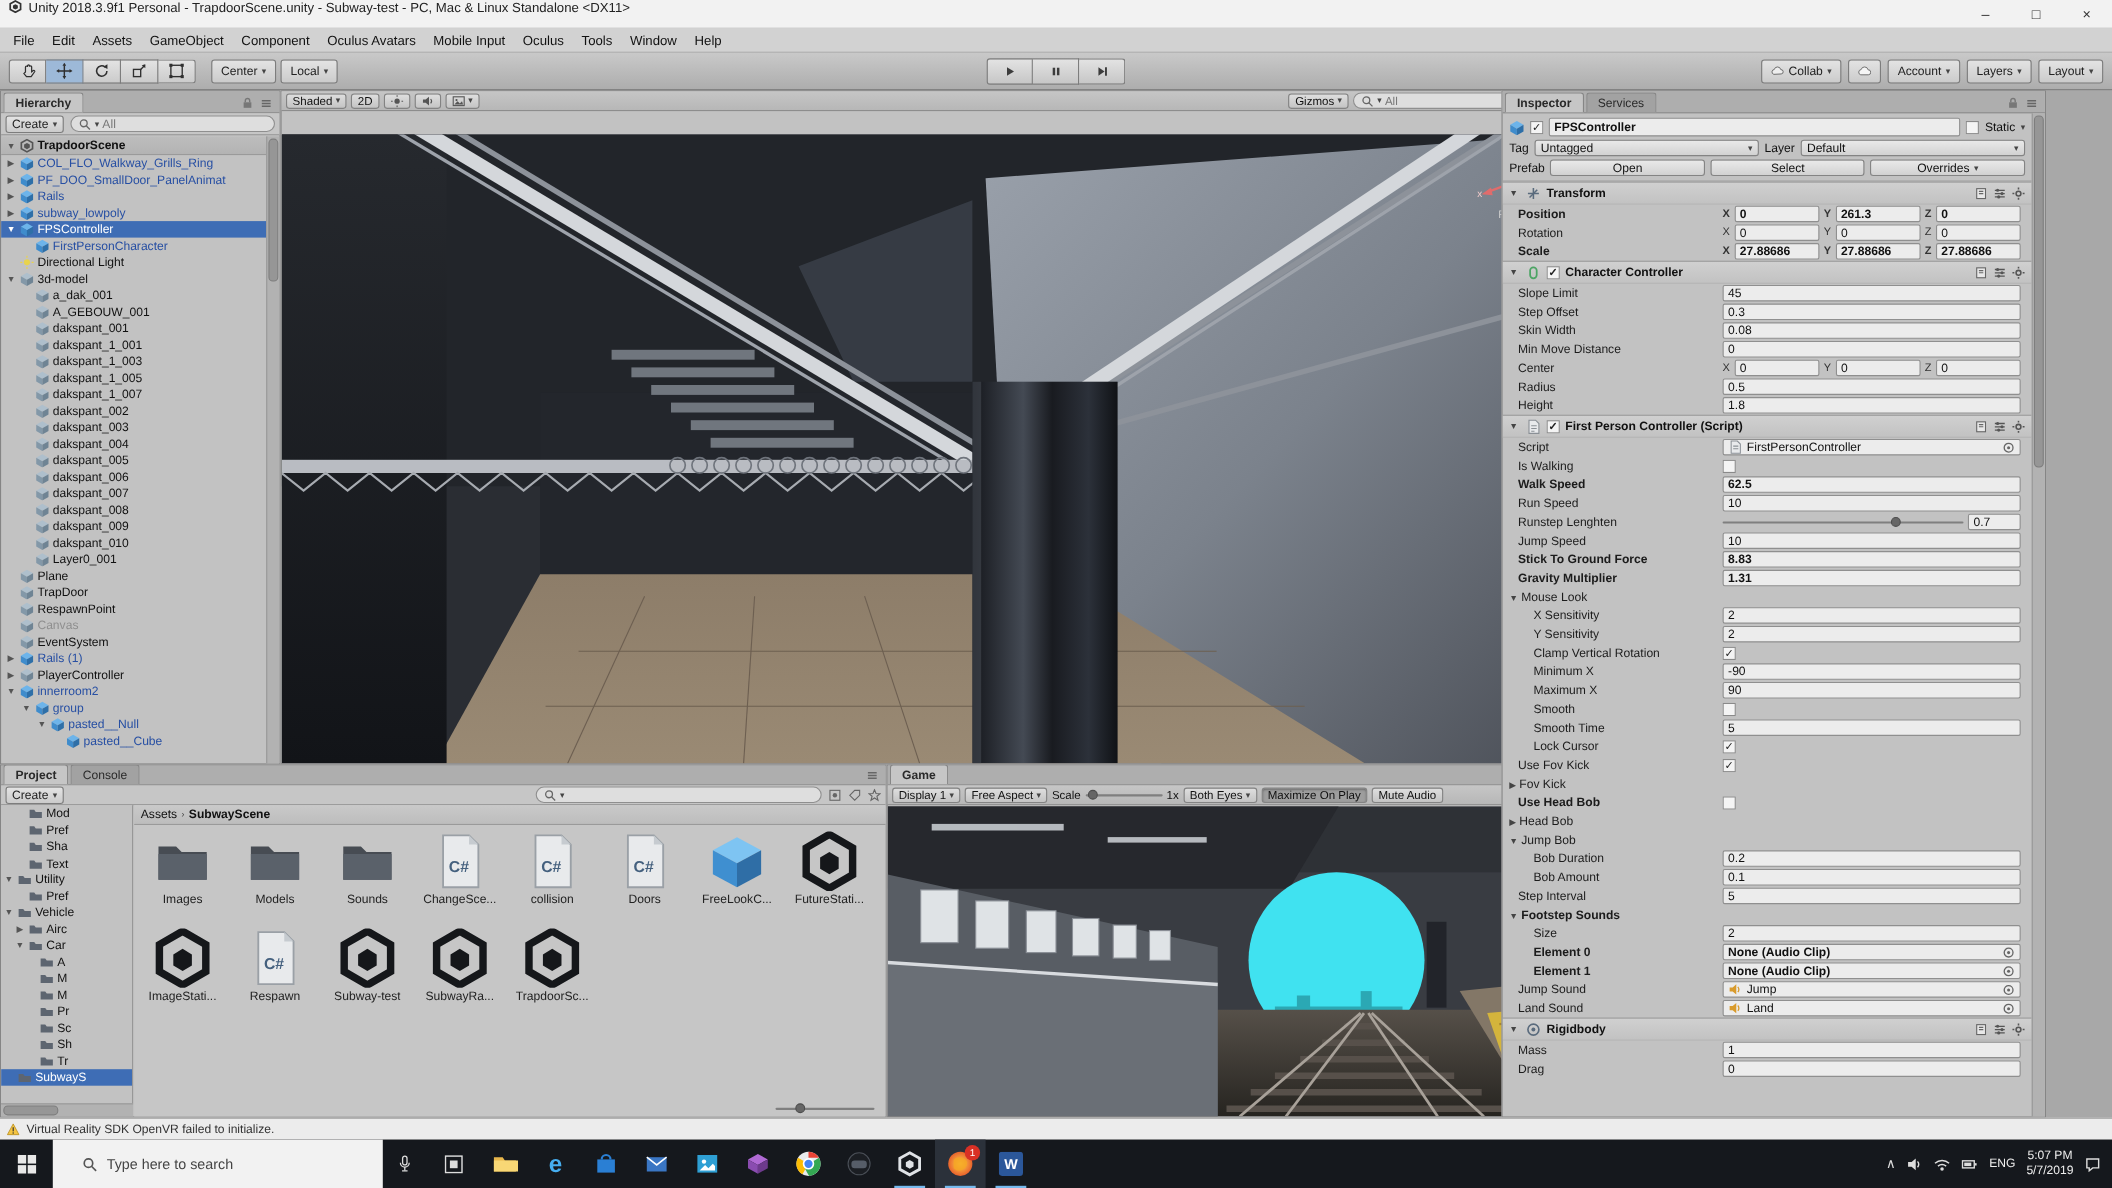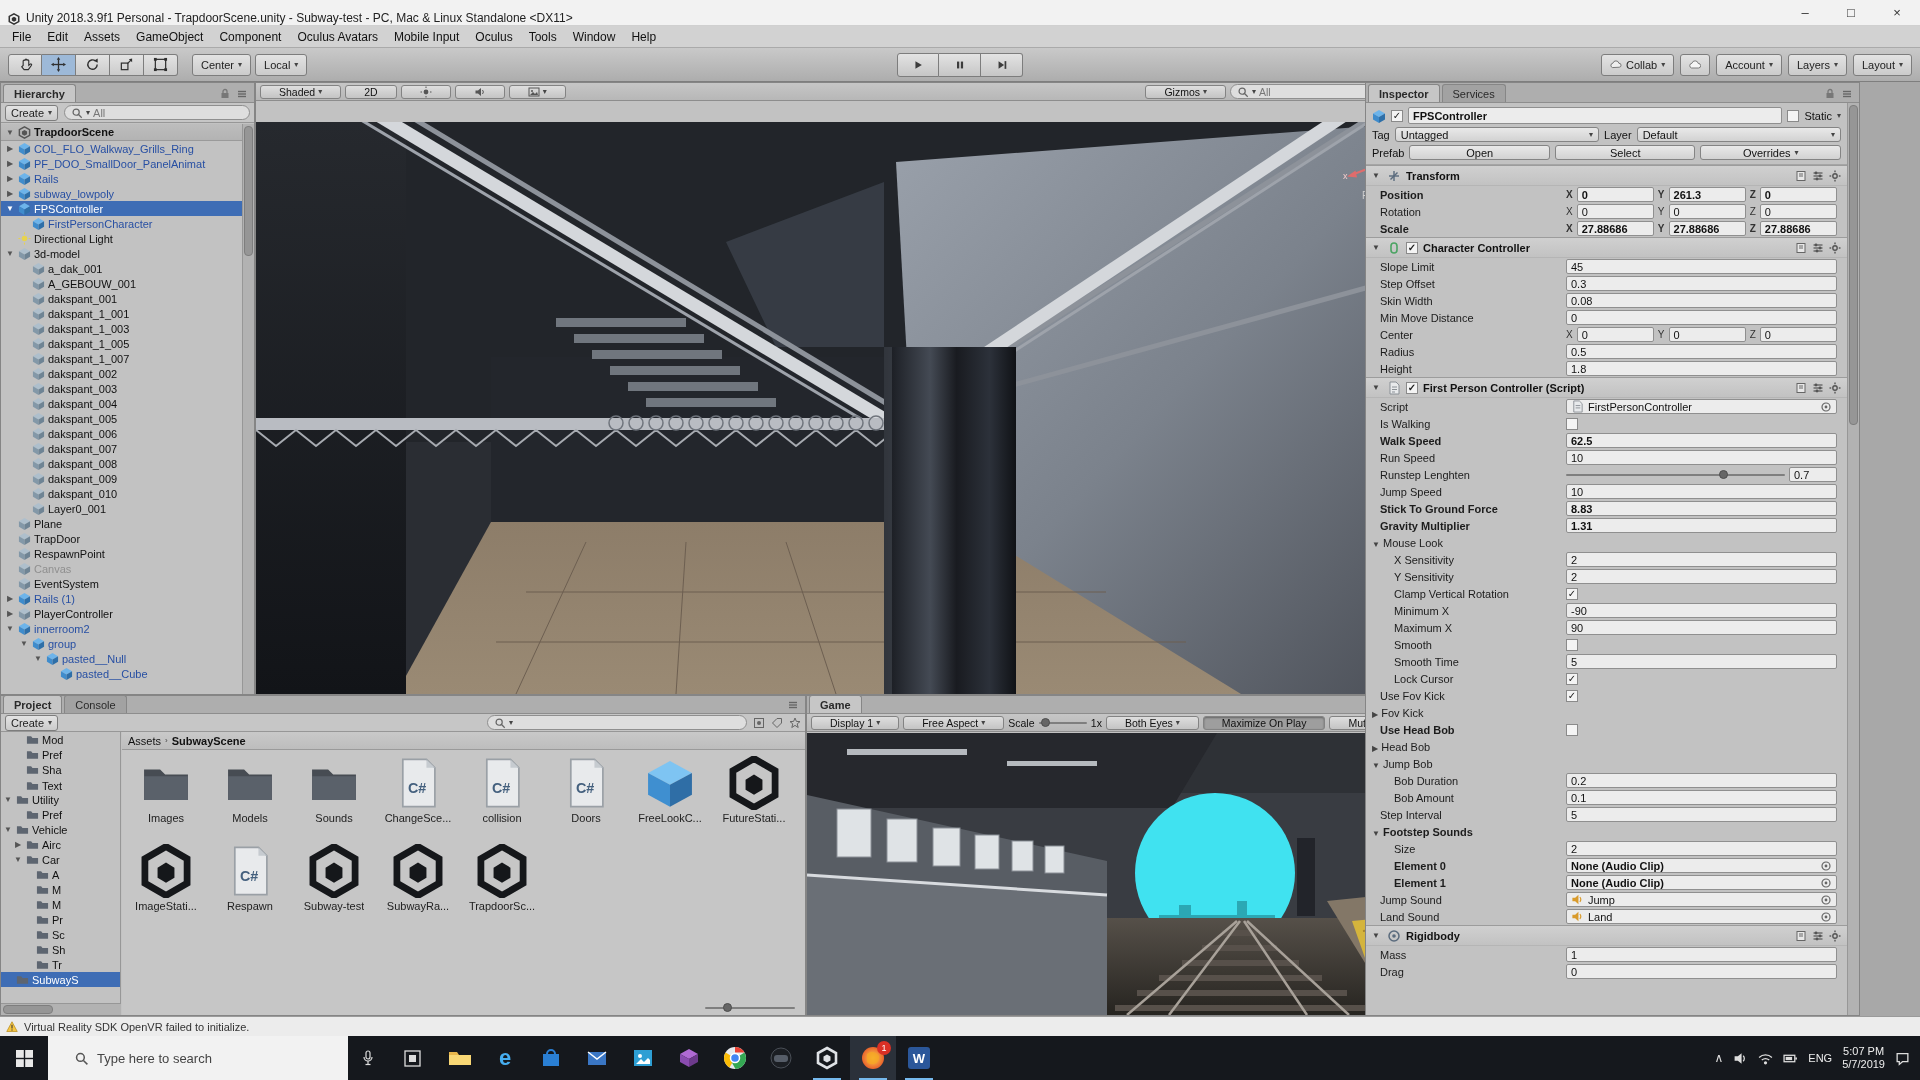--- a/index.html
+++ b/index.html
@@ -1,21 +1,21 @@
 <!DOCTYPE html>
 <html><head>
 <meta charset="utf-8">
 <style>
 *{box-sizing:border-box;margin:0;padding:0}
 html,body{width:1920px;height:1080px;overflow:hidden}
 body{font-family:"Liberation Sans",sans-serif;font-size:11px;color:#111;background:#a8a8a8;position:relative}
 .abs{position:absolute}
 svg{display:block}
 
-#titlebar{left:0;top:0;width:1920px;height:26px;background:#f2f2f2;border-bottom:1px solid #d0d0d0;display:flex;align-items:flex-end;padding:0 0 0 8px;font-size:12px;color:#222}
+#titlebar{left:0;top:0;width:1920px;height:26px;background:#f2f2f2;border-bottom:1px solid #d0d0d0;display:flex;align-items:flex-start;padding:0 0 0 8px;font-size:12px;color:#222}
 #titlebar .wtitle{margin-left:6px;white-space:nowrap}
 .wbtns{margin-left:auto;display:flex;height:100%}
 .wbtn{width:46px;display:flex;align-items:center;justify-content:center;font-size:13px;color:#333}
 #menubar{left:0;top:26px;width:1920px;height:22px;background:#d2d2d2;border-bottom:1px solid #aaa;display:flex;align-items:center;padding:0 4px;font-size:12px}
 .mitem{padding:12px 8px;line-height:22px}
 
 #toolbar{left:0;top:48px;width:1920px;height:34px;background:linear-gradient(#c9c9c9,#adadad);border-bottom:1px solid #7e7e7e;display:flex;align-items:center;padding:0 8px}
 .toolgrp{display:flex}
 .toolbtn{width:34px;height:22px;background:linear-gradient(#e3e3e3,#cbcbcb);border:1px solid #7d7d7d;border-left-width:0;display:flex;align-items:center;justify-content:center}
 .toolbtn:first-child{border-left-width:1px;border-radius:3px 0 0 3px}
@@ -46,21 +46,21 @@
 .trow.prefab .tlabel{color:#274fa3}
 .trow.dis .tlabel{color:#8f8f8f}
 .trow.sel{background:#3e6db5}
 .trow.sel .tlabel,.trow.sel .arrow{color:#fff}
 .ti{width:13px;height:13px;flex:0 0 13px}
 .scene-row{background:linear-gradient(#bdbdbd,#b3b3b3);border-bottom:1px solid #9a9a9a;font-weight:bold;height:17px}
 .vscroll{position:absolute;top:0;right:0;width:12px;bottom:0;background:#b2b2b2;border-left:1px solid #979797}
 .vthumb{position:absolute;left:1px;width:9px;background:#969696;border:1px solid #7e7e7e;border-radius:4px}
 
 .vtoolbar{height:18px;background:linear-gradient(#c6c6c6,#b7b7b7);border-bottom:1px solid #8d8d8d;display:flex;align-items:center;padding:0 4px;gap:4px;font-size:10.5px}
-.vbtn{display:inline-flex;align-items:center;gap:3px;background:linear-gradient(#dedede,#c4c4c4);border:1px solid #838383;border-radius:3px;height:14px;padding:0 18px;white-space:nowrap}
+.vbtn{display:inline-flex;align-items:center;gap:3px;background:linear-gradient(#dedede,#c4c4c4);border:1px solid #838383;border-radius:3px;height:14px;padding:0 5px;white-space:nowrap}
 .vbtn.pressed{background:#9e9e9e;box-shadow:inset 0 1px 2px rgba(0,0,0,.35)}
 #gizmo-wrap{position:absolute;right:14px;top:8px;width:70px;text-align:center;color:#ddd}
 #persp{font-size:10px;color:#cfcfcf;margin-top:-2px}
 .track{position:relative;width:70px;height:2px;background:#7f7f7f;border-radius:1px}
 .thumb{position:absolute;top:-4px;width:9px;height:9px;border-radius:50%;background:#666;border:1px solid #4d4d4d}
 
 #p-tree{position:absolute;left:0;top:36px;bottom:12px;width:120px;border-right:1px solid #979797;overflow:hidden;background:#c2c2c2}
 #p-files{position:absolute;left:121px;top:36px;right:0;bottom:0;background:#c6c6c6}
 #breadcrumb{height:18px;background:linear-gradient(#c9c9c9,#bdbdbd);border-bottom:1px solid #9a9a9a;display:flex;align-items:center;gap:4px;padding:0 6px;font-size:11px}
 #asset-grid{position:absolute;left:0;right:0;top:18px;bottom:14px;display:flex;flex-wrap:wrap;align-content:flex-start;padding:6px 2px;overflow:hidden}

